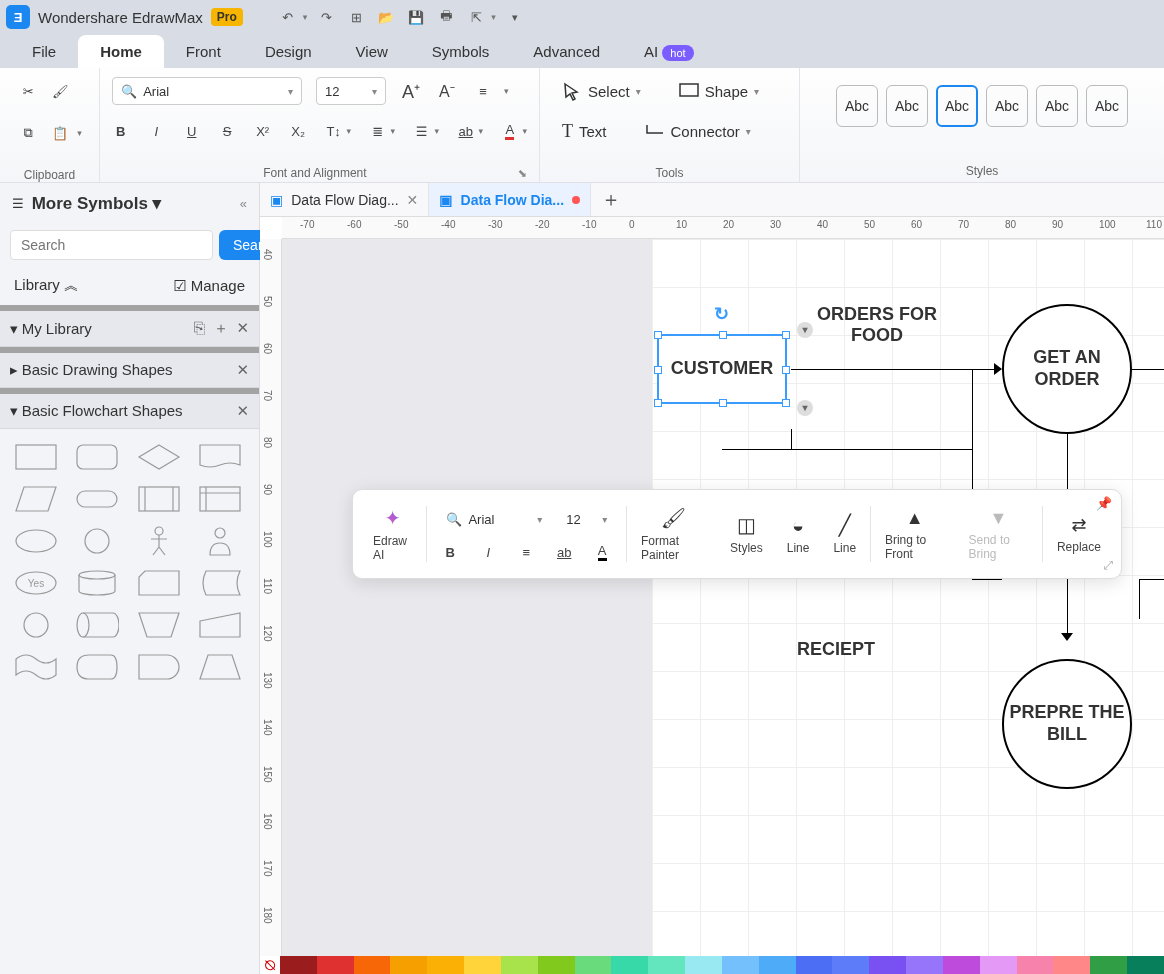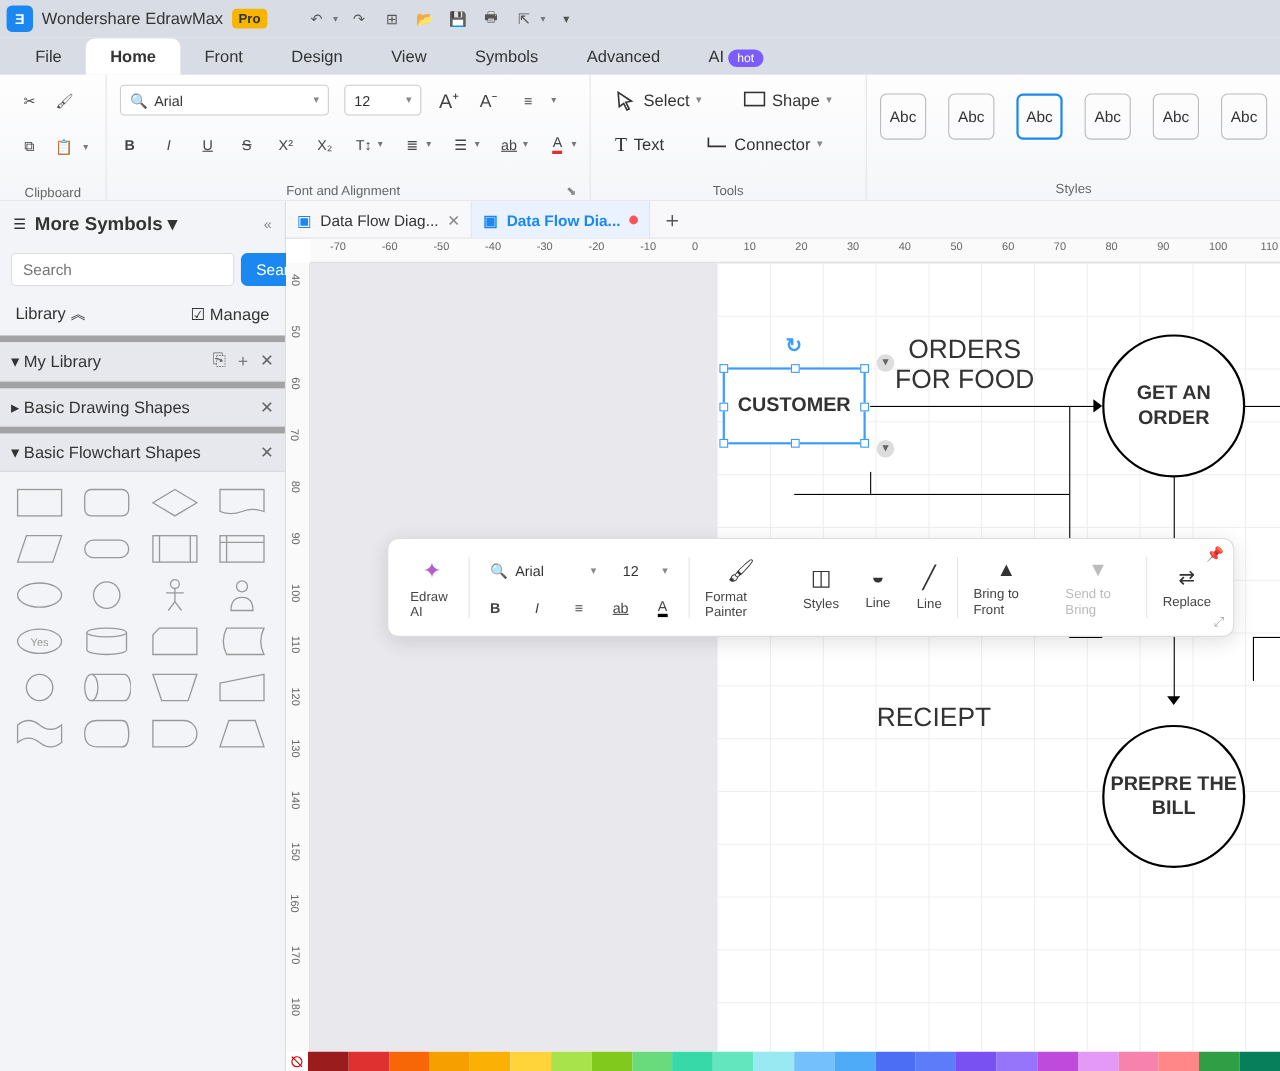--- a/index.html
+++ b/index.html
@@ -67,21 +67,21 @@
 .canvas{flex:1;position:relative;background:#e9e9ed;overflow:hidden}
 .page{position:absolute;left:370px;top:0;width:900px;height:760px;background:#fff;background-image:linear-gradient(#eee 1px,transparent 1px),linear-gradient(90deg,#eee 1px,transparent 1px);background-size:48px 48px}
 .node{position:absolute;display:flex;align-items:center;justify-content:center;text-align:center;font-weight:bold;font-size:18px;line-height:1.2}
 .node.rect{border:1px solid #000;background:#fff}
 .node.circle{border:2px solid #000;border-radius:50%;background:#fff}
 .node.selected{border:2px solid #3b9cff}
 .handle{position:absolute;width:8px;height:8px;background:#fff;border:1px solid #3b9cff}
 .conn-handle{position:absolute;width:16px;height:16px;border-radius:50%;background:#ddd;display:flex;align-items:center;justify-content:center;color:#666;font-size:10px}
 .rotate{position:absolute;width:14px;height:14px;color:#3b9cff}
 .arrow-line{position:absolute;background:#000}
-.plain-text{position:absolute;font-weight:normal;font-size:24px}
+.plain-text{position:absolute;font-weight:bold;font-size:18px}
 
 
 .float-tb{position:absolute;left:70px;top:250px;width:770px;height:90px;background:#fff;border:1px solid #ddd;border-radius:10px;box-shadow:0 4px 18px rgba(0,0,0,.12);display:flex;align-items:center;padding:6px 10px;gap:4px}
 .ft-sec{display:flex;flex-direction:column;align-items:center;gap:4px;padding:0 10px;cursor:pointer}
 .ft-sec .lbl{font-size:12px;color:#444}
 .ft-sec.disabled{color:#bbb}
 .ft-sec.disabled .lbl{color:#bbb}
 .vline{width:1px;height:56px;background:#e4e4e8}
 .ft-combo{display:flex;align-items:center;border:1px solid transparent;border-radius:4px;height:28px;padding:0 6px;gap:6px}
 .ft-mini-row{display:flex;gap:10px;align-items:center}
@@ -216,21 +216,21 @@
               <path d="M2 2 L2 10 L18 10" fill="none" stroke="#333" stroke-width="1.5"></path>
             </svg>
             <span>Connector</span>
             <span class="drop">▾</span>
           </div>
       </div>
     </div>
     <div class="group-label">Tools</div>
   </div>
   <div class="ribbon-group noborder" style="flex:1">
-    <div class="ribbon-row" style="gap:20px;height:60px">
+    <div class="ribbon-row" style="gap:8px;height:60px">
       <div class="abc">Abc</div>
       <div class="abc">Abc</div>
       <div class="abc sel">Abc</div>
       <div class="abc">Abc</div>
       <div class="abc">Abc</div>
       <div class="abc">Abc</div>
     </div>
     <div class="group-label">Styles</div>
   </div>
 </div>

